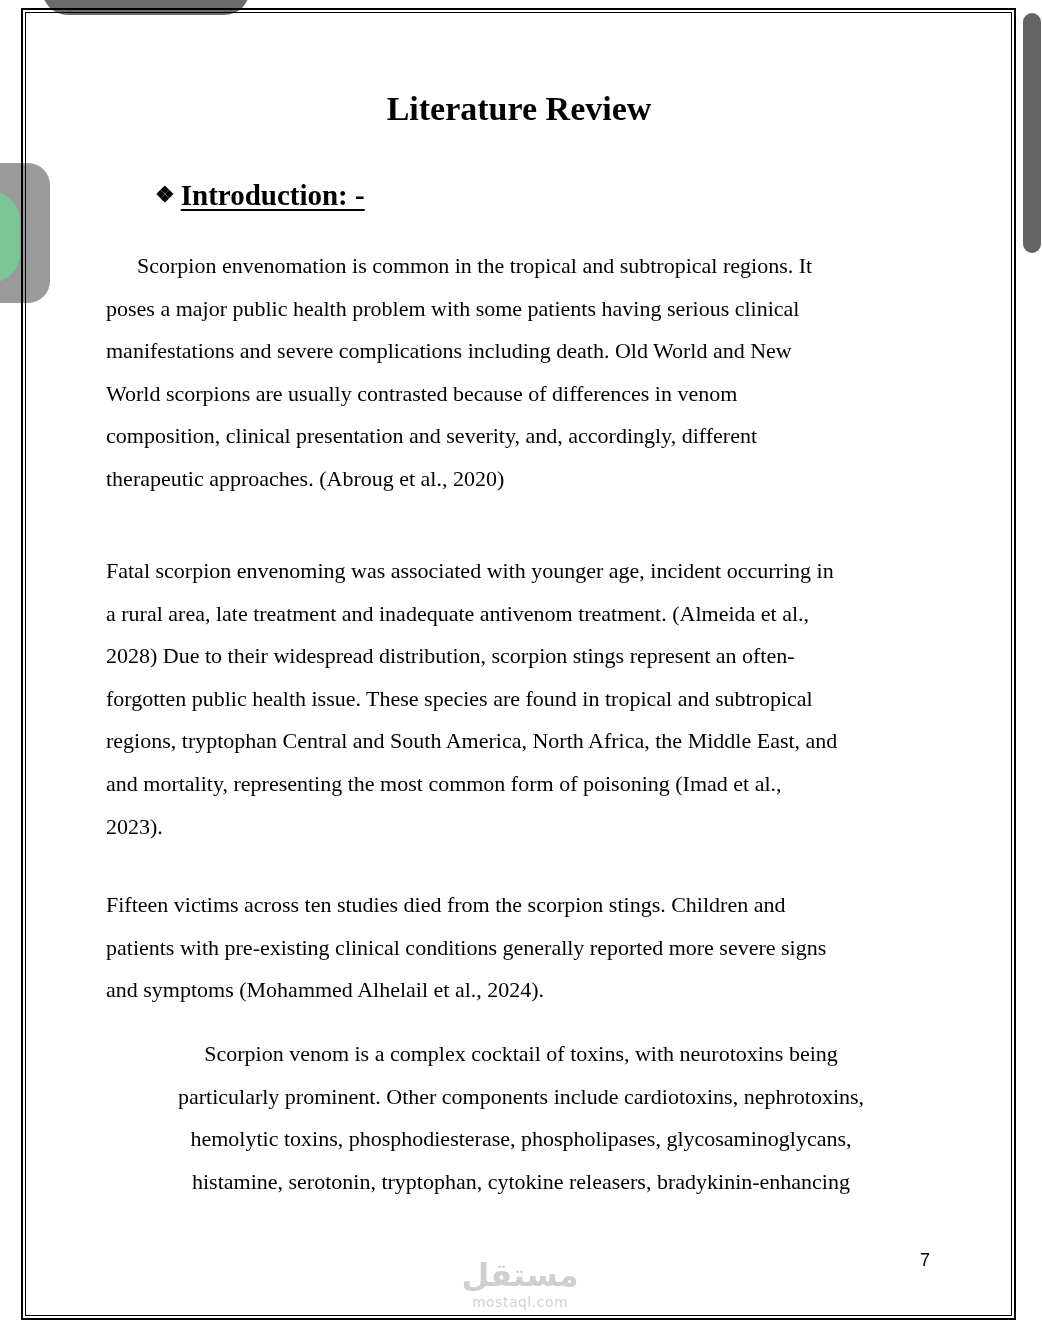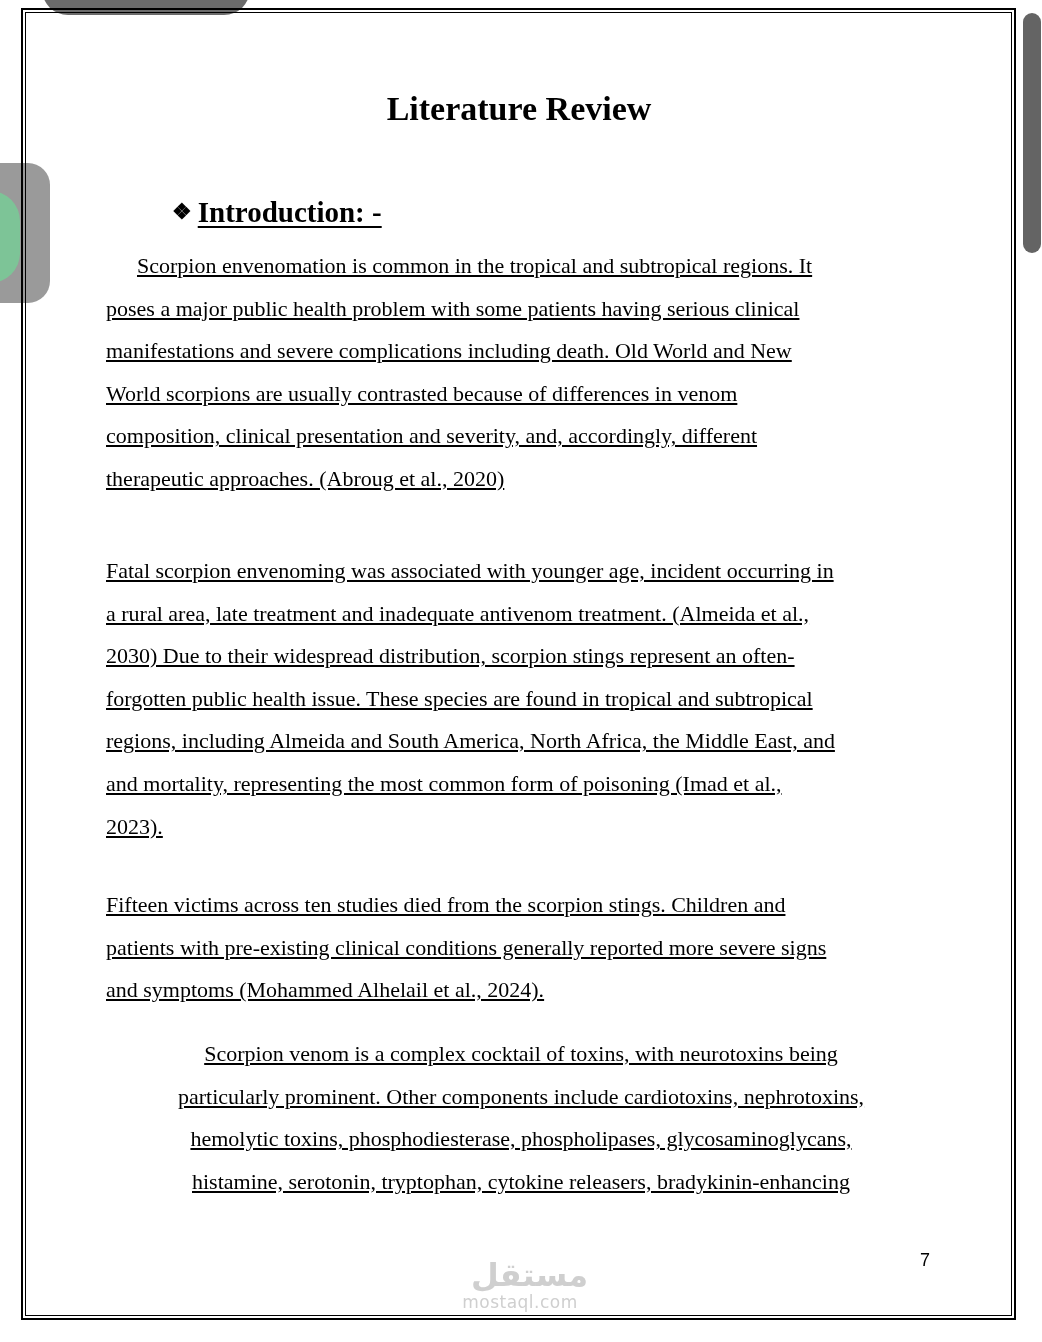--- a/index.html
+++ b/index.html
@@ -81,21 +81,21 @@
       line-height: 40px;
       margin: 0;
     }
     .section-heading {
       position: absolute;
       left: 155px;
       top: 176px;
       font-size: 29px;
       font-weight: bold;
       line-height: 38px;
-      margin: 17px;
+      margin: 0;
       white-space: nowrap;
     }
     .section-heading .bullet {
       font-size: 22px;
       margin-right: 6px;
       vertical-align: 3px;
     }
     .section-heading .heading-text {
       text-decoration: underline;
       text-decoration-thickness: 2px;
@@ -105,21 +105,20 @@
       position: absolute;
       left: 106px;
       width: 830px;
       font-size: 22px;
       line-height: 42.6px;
       margin: 0;
     }
     .line {
       display: block;
       white-space: nowrap;
-      text-decoration: underline;
     }
     #p1 { top: 245px; }
     #p1 .line:first-child { padding-left: 31px; }
     #p2 { top: 522px; margin-top: 28px; }
     #p3 { top: 884px; }
     #p4 { top: 1033px; text-align: center; }
     .page-number {
       position: absolute;
       left: 920px;
       top: 1249px;
@@ -134,25 +133,24 @@
       width: 136px;
       text-align: center;
       color: #cfcfcf;
       font-family: "DejaVu Sans", sans-serif;
     }
     .watermark .arabic {
       display: block;
       font-size: 32px;
       font-weight: bold;
       line-height: 34px;
-      text-align: right;
     }
     .watermark .latin {
       display: block;
-      font-size: 17px;
+      font-size: 14px;
       line-height: 20px;
       letter-spacing: 0.5px;
     }
   </style>
 </head>
 <body>
 
 <div class="top-tab"></div>
 
 <div class="side-pill">
@@ -175,23 +173,23 @@
   <span class="line">poses a major public health problem with some patients having serious clinical</span>
   <span class="line">manifestations and severe complications including death. Old World and New</span>
   <span class="line">World scorpions are usually contrasted because of differences in venom</span>
   <span class="line">composition, clinical presentation and severity, and, accordingly, different</span>
   <span class="line">therapeutic approaches. (Abroug et al., 2020)</span>
 </p>
 
 <p class="body-text" id="p2">
   <span class="line">Fatal scorpion envenoming was associated with younger age, incident occurring in</span>
   <span class="line">a rural area, late treatment and inadequate antivenom treatment. (Almeida et al.,</span>
-  <span class="line">2030) Due to their widespread distribution, scorpion stings represent an often-</span>
+  <span class="line">2028) Due to their widespread distribution, scorpion stings represent an often-</span>
   <span class="line">forgotten public health issue. These species are found in tropical and subtropical</span>
-  <span class="line">regions, including Almeida and South America, North Africa, the Middle East, and</span>
+  <span class="line">regions, tryptophan Central and South America, North Africa, the Middle East, and</span>
   <span class="line">and mortality, representing the most common form of poisoning (Imad et al.,</span>
   <span class="line">2023).</span>
 </p>
 
 <p class="body-text" id="p3">
   <span class="line">Fifteen victims across ten studies died from the scorpion stings. Children and</span>
   <span class="line">patients with pre-existing clinical conditions generally reported more severe signs</span>
   <span class="line">and symptoms (Mohammed Alhelail et al., 2024).</span>
 </p>
 

